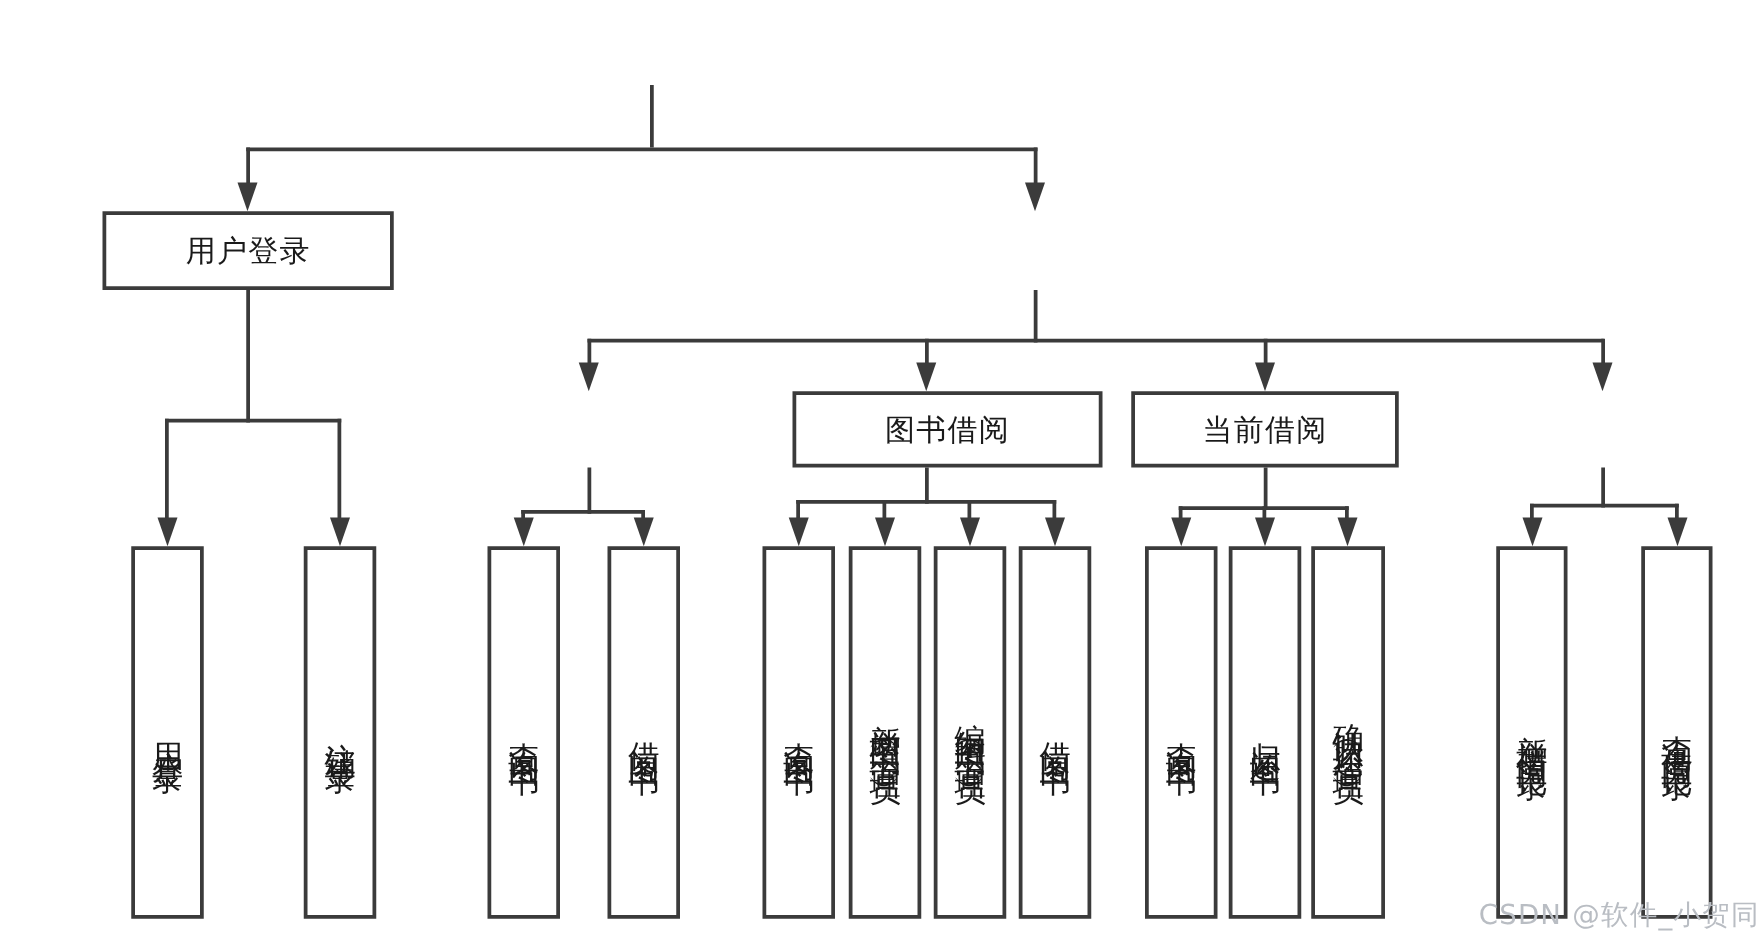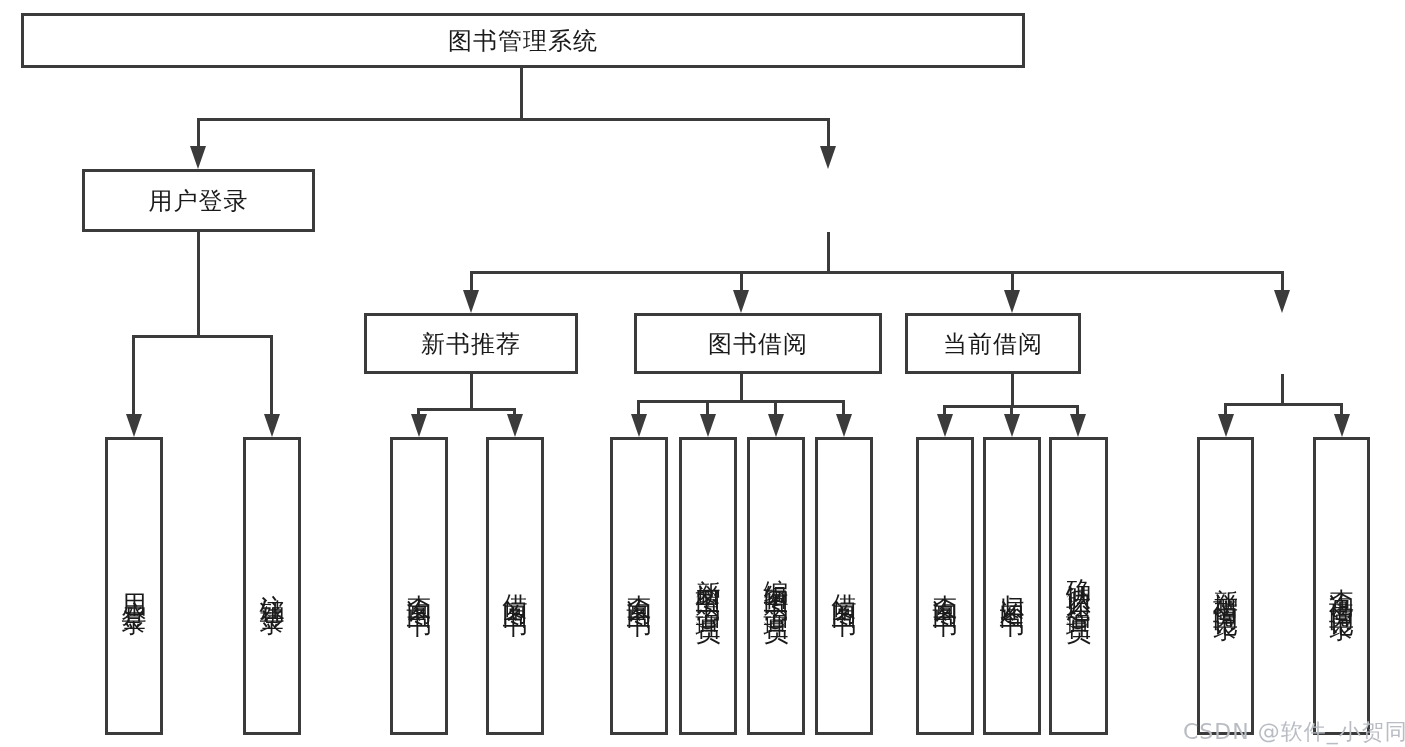--- a/index.html
+++ b/index.html
@@ -51,27 +51,25 @@
     color: #b9bdc3;
     white-space: nowrap;
     z-index: 5;
   }
 </style>
 </head>
 <body>
 
 <div id="canvas">
 
-  <div class="box" style="left:21px; top:13px; width:1004px; height:55px;">图书管理系统</div>
 
   <div class="box" style="left:82px; top:169px; width:233px; height:63px;">用户登录</div>
 
-  <div class="box" style="left:364px; top:313px; width:214px; height:61px;">新书推荐</div>
   <div class="box" style="left:634px; top:313px; width:248px; height:61px;">图书借阅</div>
-  <div class="box" style="left:905px; top:313px; width:176px; height:61px;">当前借阅</div>
+  <div class="box" style="left:905px; top:313px; width:214px; height:61px;">当前借阅</div>
 
   <div class="box vbox" style="left:105px; top:437px; width:58px; height:298px;">用户登录</div>
   <div class="box vbox" style="left:243px; top:437px; width:58px; height:298px;">注销登录</div>
 
   <div class="box vbox" style="left:390px; top:437px; width:58px; height:298px;">查询图书</div>
   <div class="box vbox" style="left:486px; top:437px; width:58px; height:298px;">借阅图书</div>
 
   <div class="box vbox" style="left:610px; top:437px; width:58px; height:298px;">查询图书</div>
   <div class="box vbox" style="left:679px; top:437px; width:58px; height:298px;">新增图书（管理员）</div>
   <div class="box vbox" style="left:747px; top:437px; width:58px; height:298px;">编辑图书（管理员）</div>

